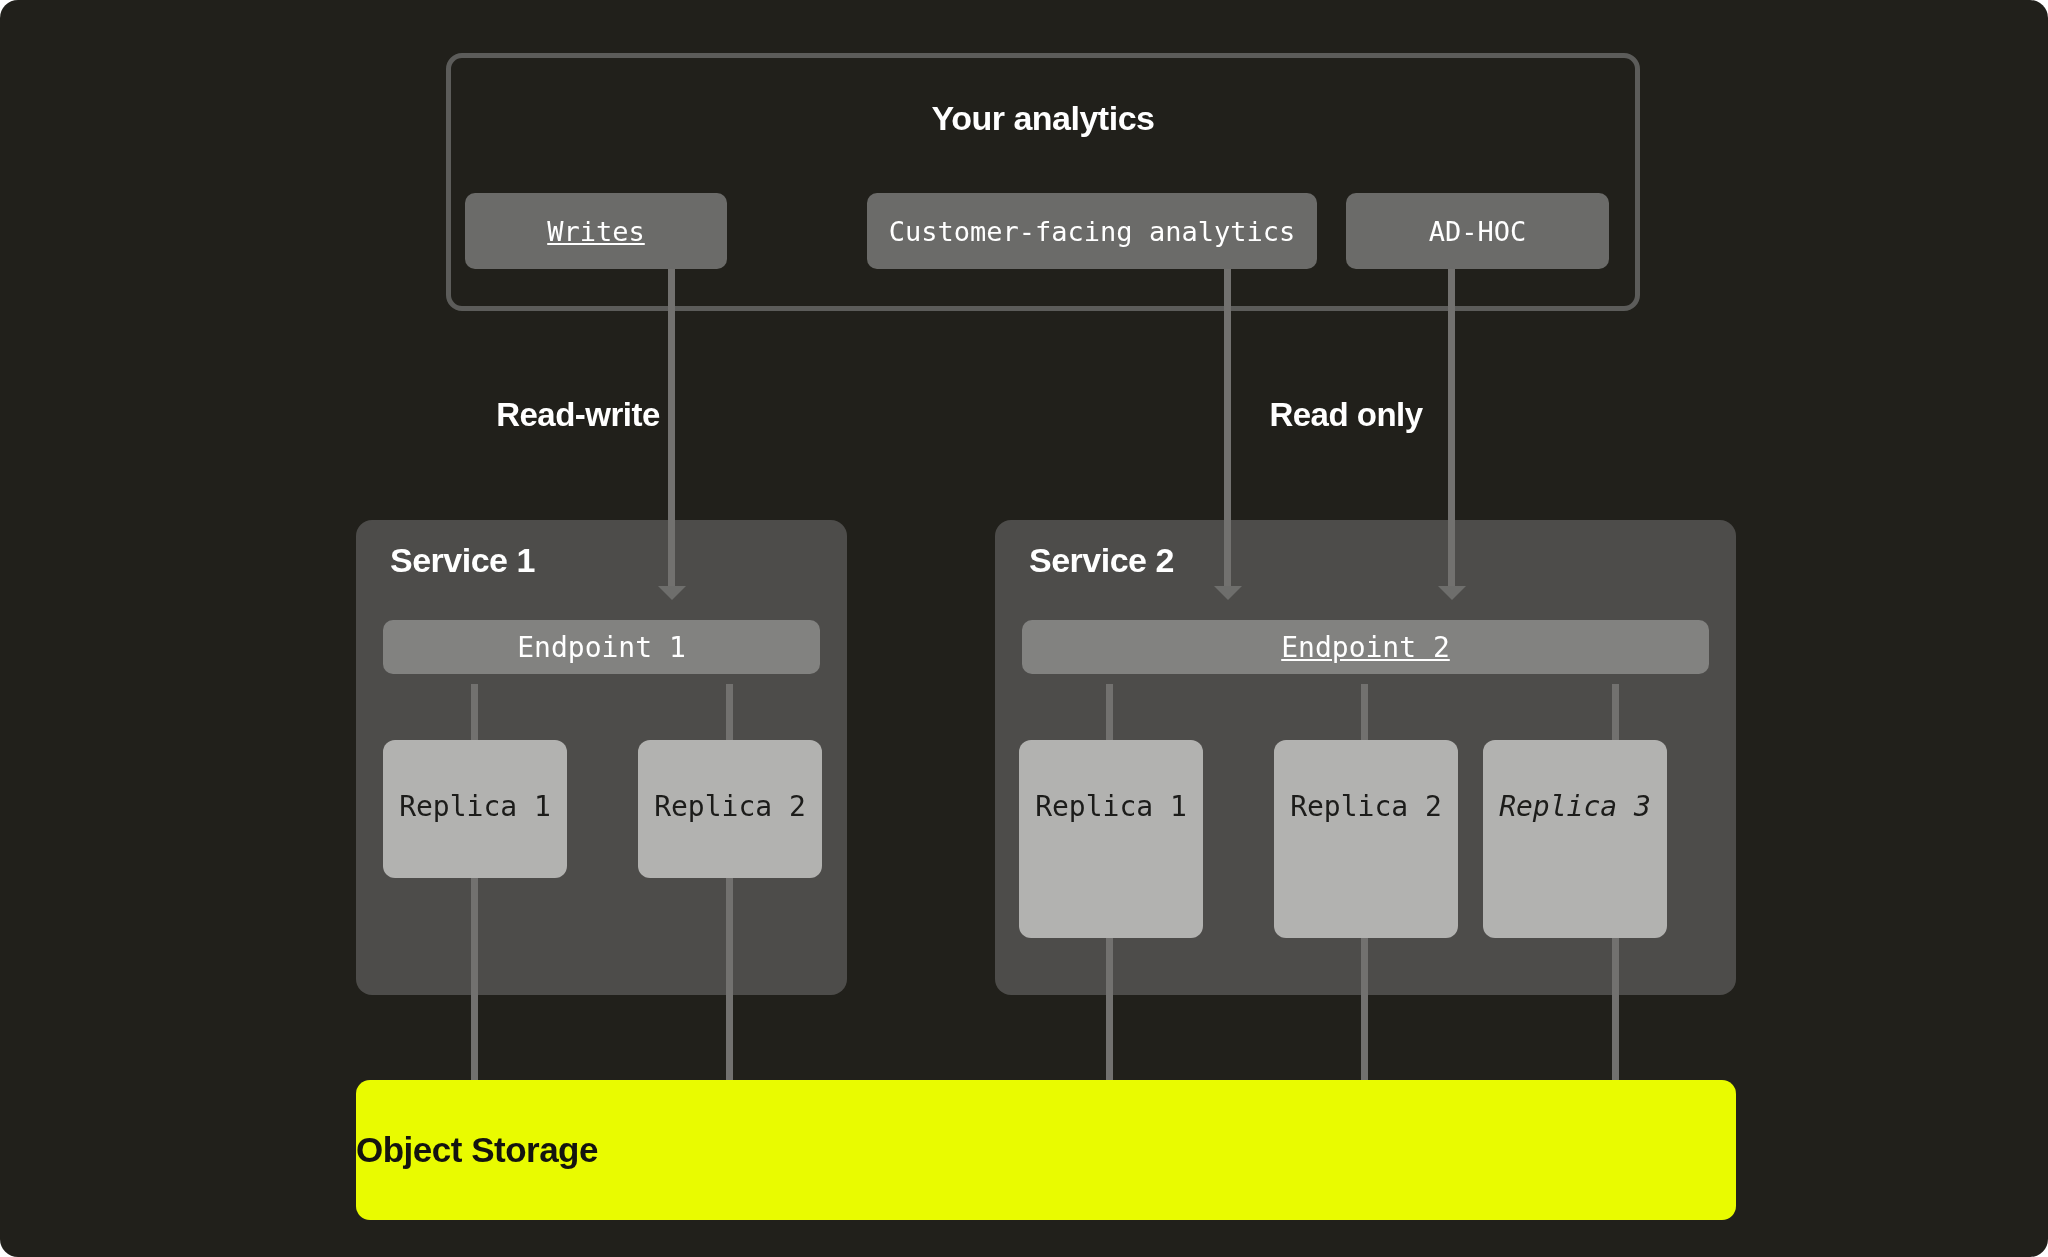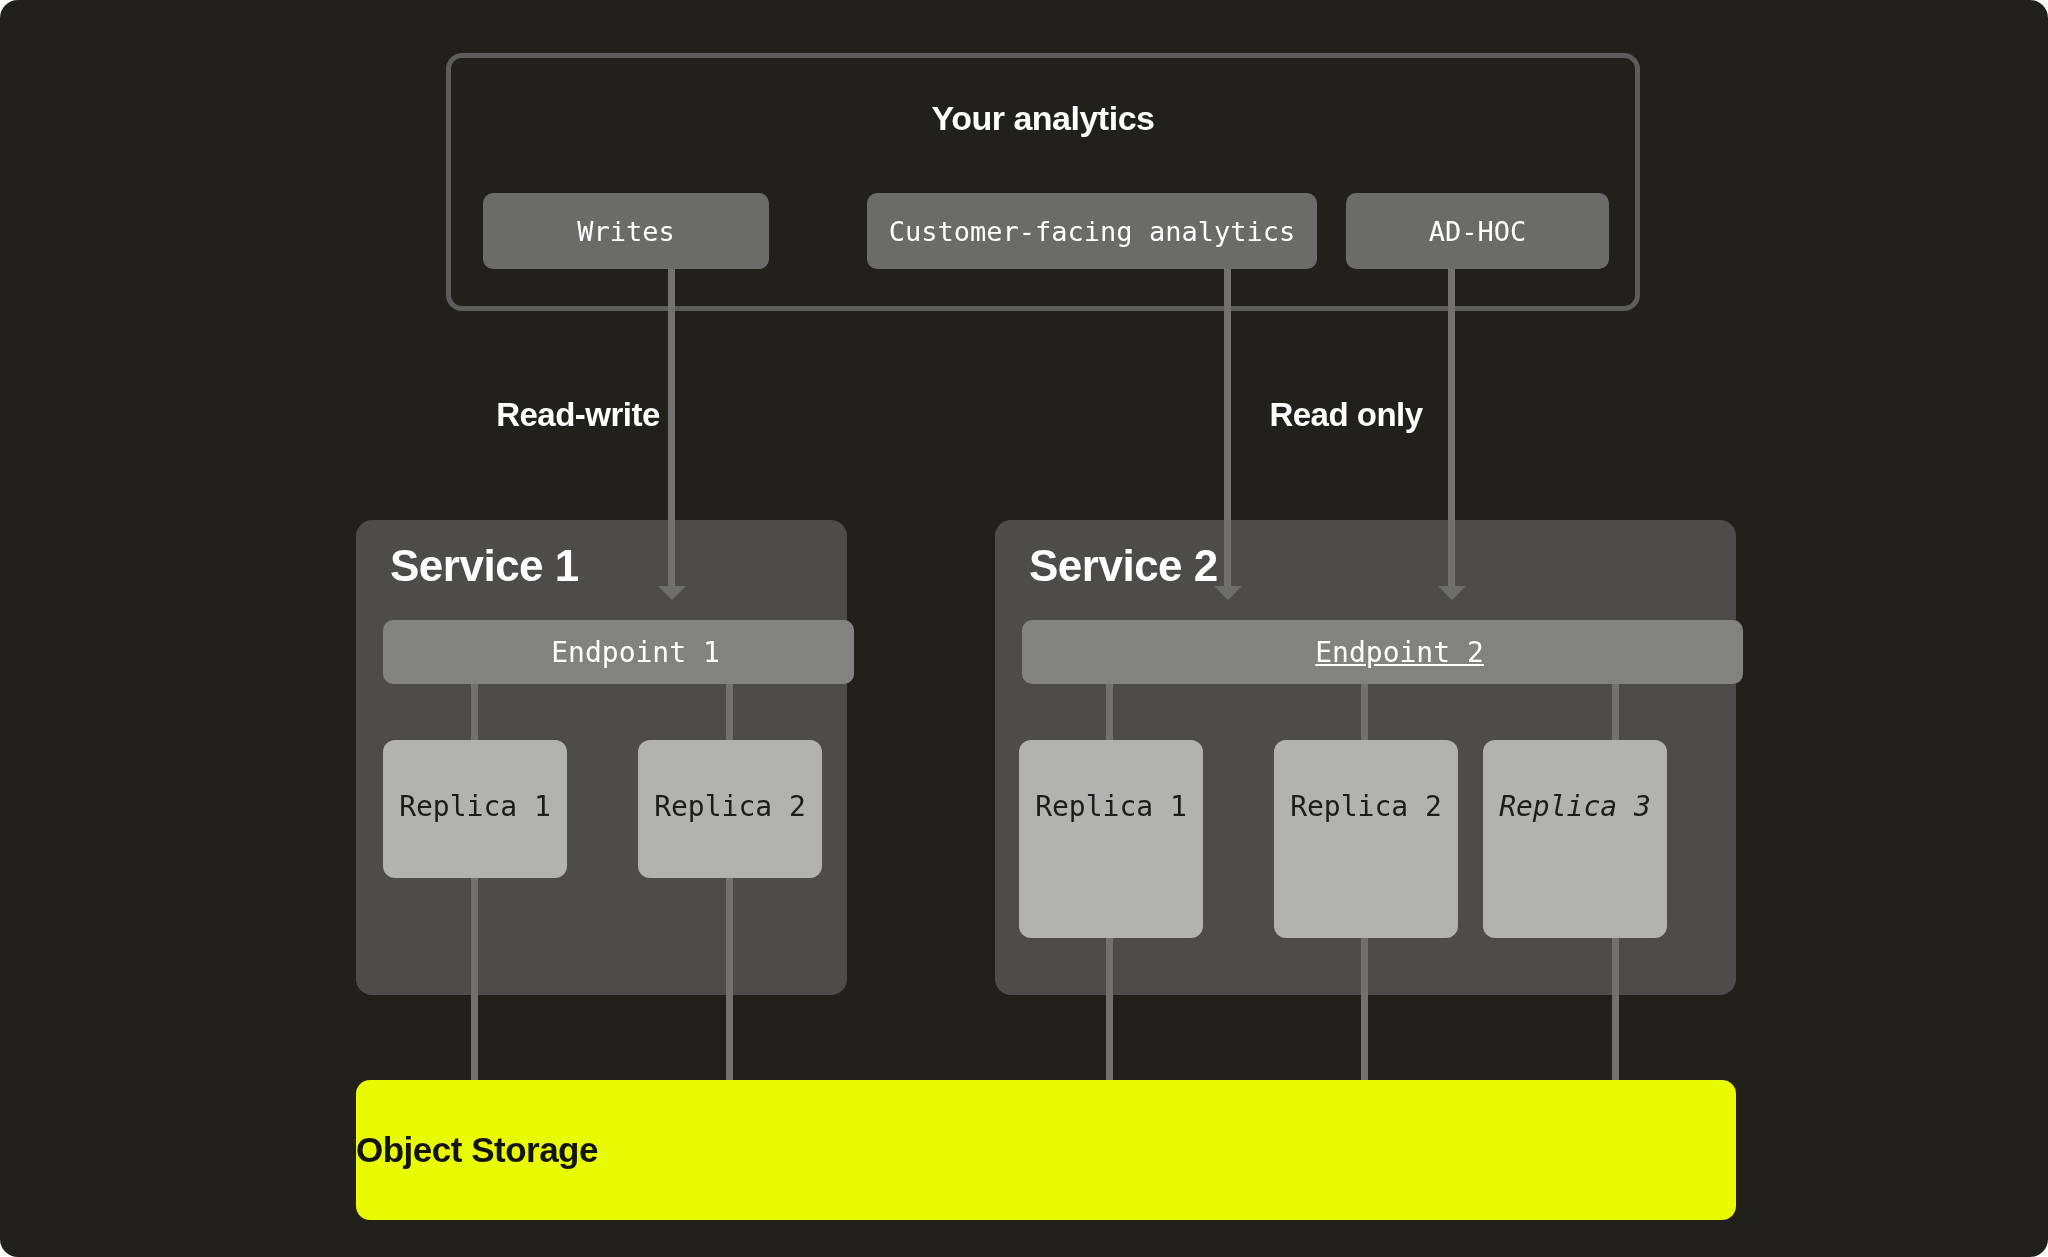--- a/index.html
+++ b/index.html
@@ -18,44 +18,44 @@
   }
   .workloads-title{
     left:446px;top:99px;width:1194px;text-align:center;
     color:#ffffff;font-size:34px;font-weight:bold;letter-spacing:-0.5px;
   }
   .pill{
     height:76px;border-radius:10px;background:#6b6b69;
     display:flex;align-items:center;justify-content:center;
     color:#ffffff;font-family:"DejaVu Sans Mono",monospace;font-size:27px;
   }
-  .pill-writes{left:483px;top:193px;width:286px;}
+  .pill-writes{left:465px;top:193px;width:262px;text-decoration:underline;}
   .pill-cfa{left:867px;top:193px;width:450px;}
   .pill-adhoc{left:1346px;top:193px;width:263px;}
   
   .vline{width:7px;background:#72716f;}
   .arrow-down{
     width:0;height:0;border-left:14px solid transparent;border-right:14px solid transparent;
     border-top:14px solid #6e6e6c;
   }
   .edge-label{
     transform:translate(-50%,-50%);color:#ffffff;font-size:33px;font-weight:bold;
     letter-spacing:-0.5px;white-space:nowrap;
   }
   
   .service{background:#4d4c4a;border-radius:16px;}
   .service-1{left:356px;top:520px;width:491px;height:475px;}
   .service-2{left:995px;top:520px;width:741px;height:475px;}
   .service-title{
-    color:#ffffff;font-size:44px;font-weight:bold;letter-spacing:-0.5px;
+    color:#ffffff;font-size:34px;font-weight:bold;letter-spacing:-0.5px;
   }
   .endpoint{
-    top:620px;height:64px;border-radius:10px;background:#828280;
+    top:620px;height:54px;border-radius:10px;background:#828280;
     display:flex;align-items:center;justify-content:center;
-    color:#ffffff;font-family:"DejaVu Sans Mono",monospace;font-size:28px;padding-left:34px;
+    color:#ffffff;font-family:"DejaVu Sans Mono",monospace;font-size:28px;
   }
   .endpoint-1{left:383px;width:437px;}
   .endpoint-2{left:1022px;width:687px;text-decoration:underline;}
   .replica{
     top:740px;width:184px;border-radius:12px;background:#b2b2b0;
     box-sizing:border-box;padding-top:50px;text-align:center;
     color:#1c1c1a;font-family:"DejaVu Sans Mono",monospace;font-size:28px;
   }
   .replica-short{height:138px;}
   .replica-tall{height:198px;}

